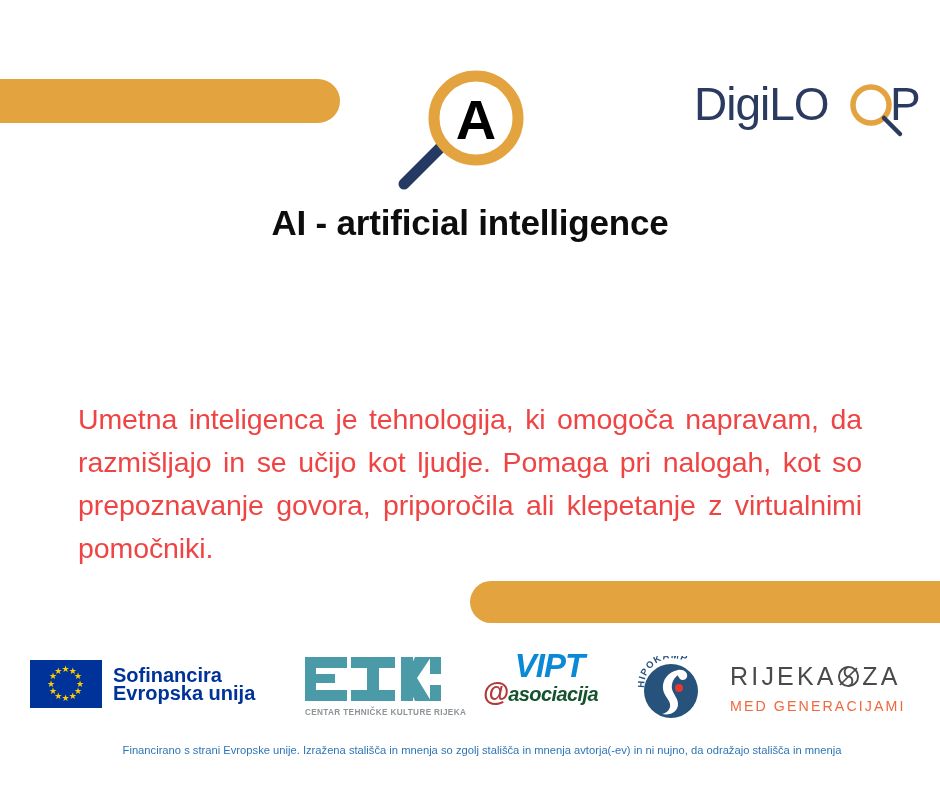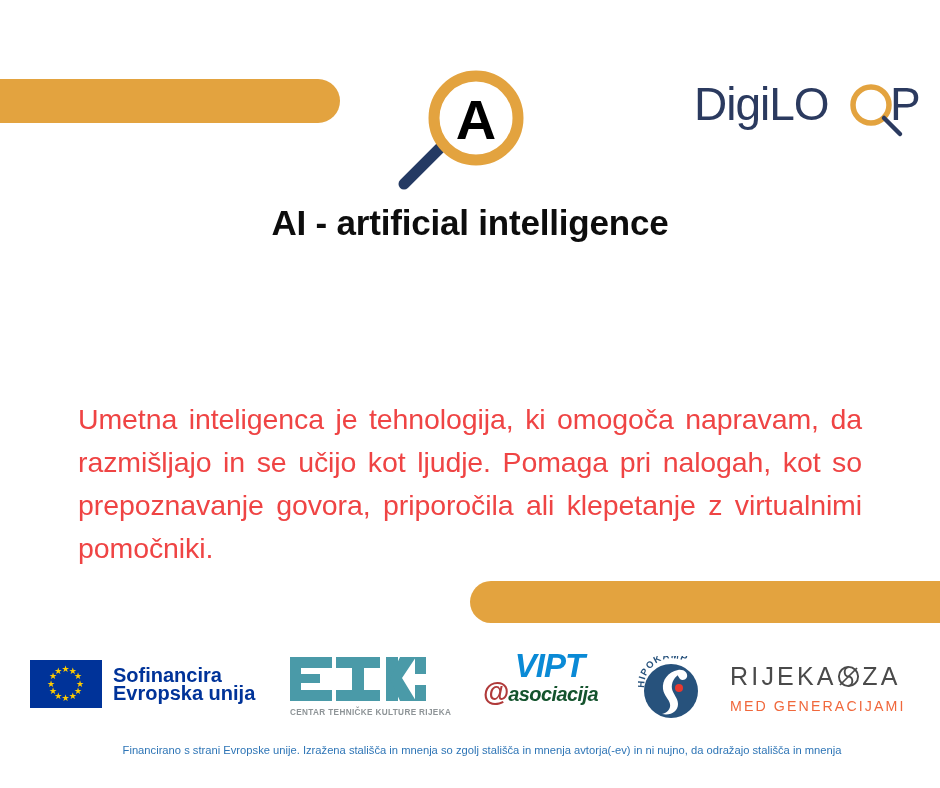--- a/index.html
+++ b/index.html
@@ -113,21 +113,21 @@
   .eu-text {
     margin-left: 11px;
     color: #003399;
     font-weight: 700;
     font-size: 20px;
     line-height: 18.5px;
     white-space: nowrap;
   }
 
   
-  .ctk { left: 290px; top: 7px; }
+  .ctk { left: 305px; top: 7px; }
   .ctk-mark { width: 140px; height: 44px; }
   .ctk-sub {
     color: #8e9497;
     font-size: 8.2px;
     letter-spacing: 0.35px;
     font-weight: 700;
     margin-top: 3px;
     white-space: nowrap;
   }
 

